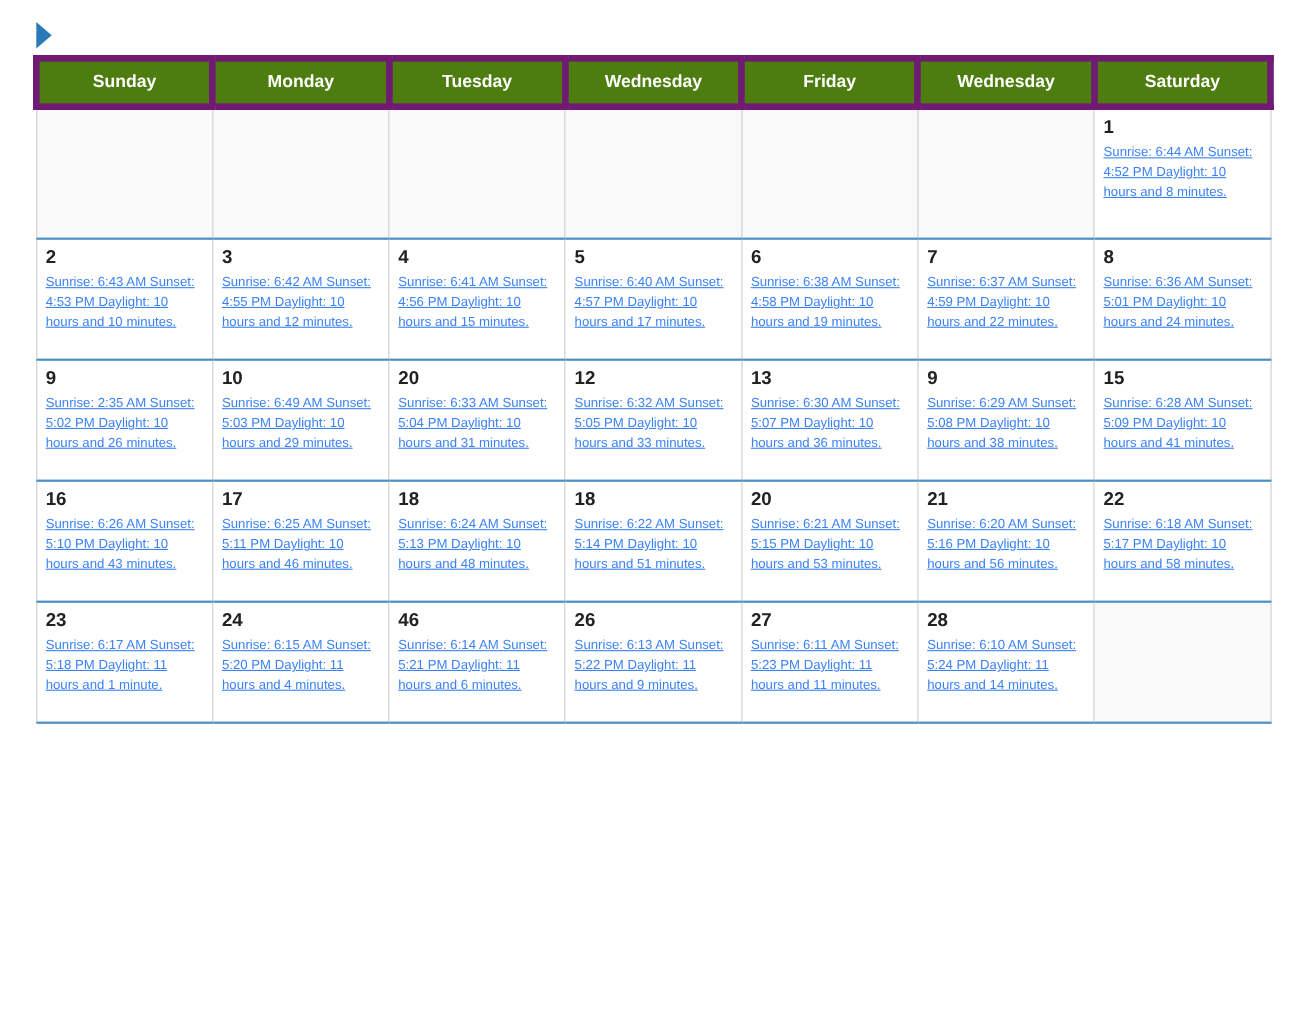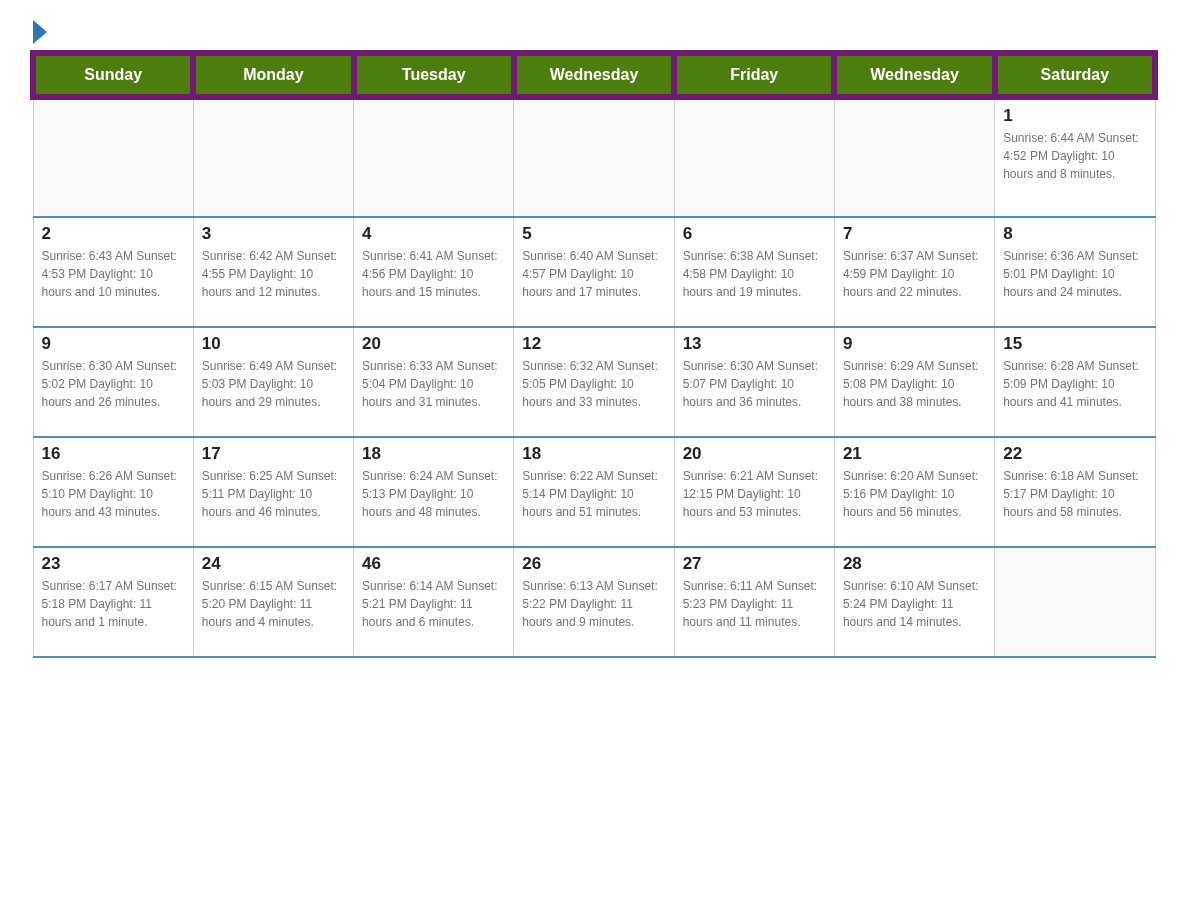--- a/index.html
+++ b/index.html
@@ -86,22 +86,23 @@
     }
     .day-number {
       font-size: 17px;
       font-weight: bold;
       color: #222;
       display: block;
       margin-bottom: 3px;
     }
     .day-info {
       font-size: 12px;
-      color: #737373;
+      color: #3b82f6;
       line-height: 1.5;
+      text-decoration: underline;
     }
     .empty-cell {
       background: #f9f9f9;
     }
     .first-row td {
       height: 120px;
     }
   </style>
 </head>
 <body>
@@ -195,21 +196,21 @@
           <span class="day-number">8</span>
           <div class="day-info">Sunrise: 6:36 AM
 Sunset: 5:01 PM
 Daylight: 10 hours
 and 24 minutes.</div>
         </td>
       </tr>
       <tr>
         <td>
           <span class="day-number">9</span>
-          <div class="day-info">Sunrise: 6:30 AM
+          <div class="day-info">Sunrise: 2:35 AM
 Sunset: 5:02 PM
 Daylight: 10 hours
 and 26 minutes.</div>
         </td>
         <td>
           <span class="day-number">10</span>
           <div class="day-info">Sunrise: 6:49 AM
 Sunset: 5:03 PM
 Daylight: 10 hours
 and 29 minutes.</div>
@@ -275,21 +276,21 @@
         <td>
           <span class="day-number">18</span>
           <div class="day-info">Sunrise: 6:22 AM
 Sunset: 5:14 PM
 Daylight: 10 hours
 and 51 minutes.</div>
         </td>
         <td>
           <span class="day-number">20</span>
           <div class="day-info">Sunrise: 6:21 AM
-Sunset: 12:15 PM
+Sunset: 5:15 PM
 Daylight: 10 hours
 and 53 minutes.</div>
         </td>
         <td>
           <span class="day-number">21</span>
           <div class="day-info">Sunrise: 6:20 AM
 Sunset: 5:16 PM
 Daylight: 10 hours
 and 56 minutes.</div>
         </td>

